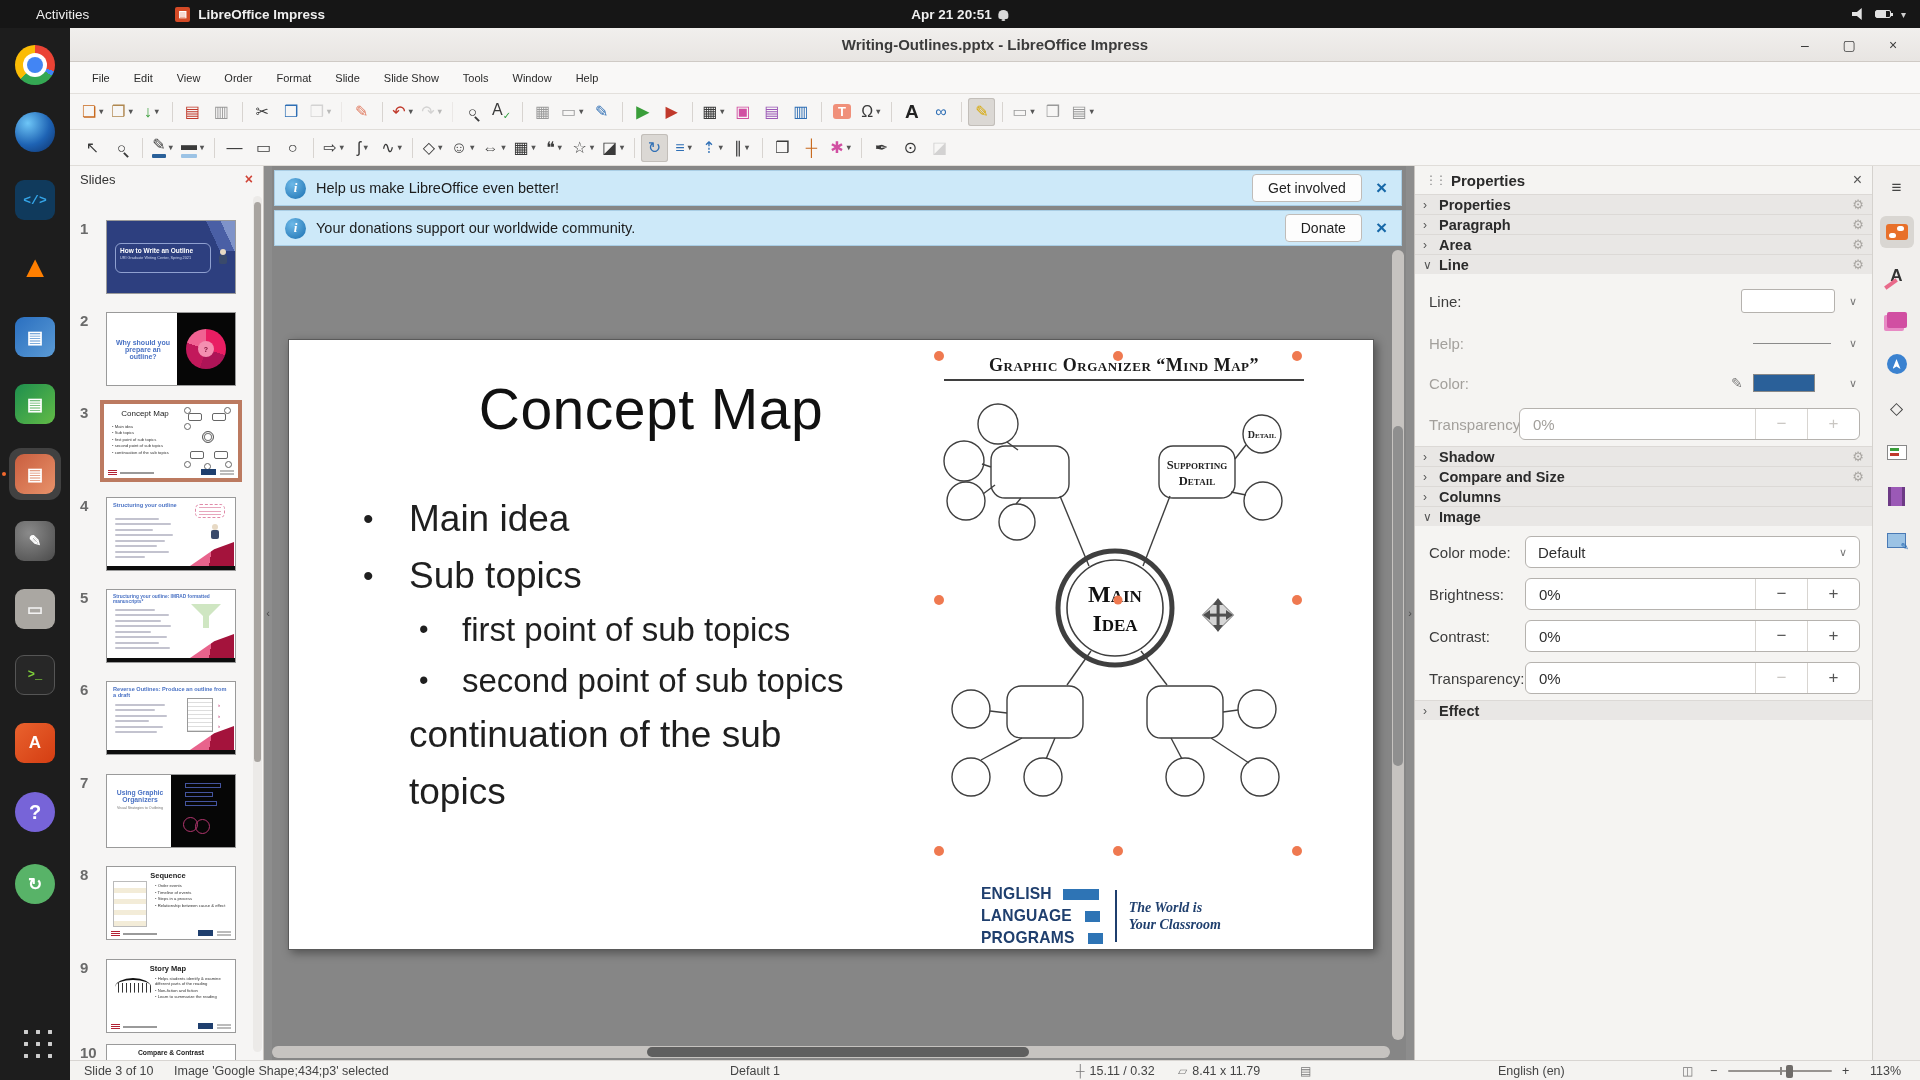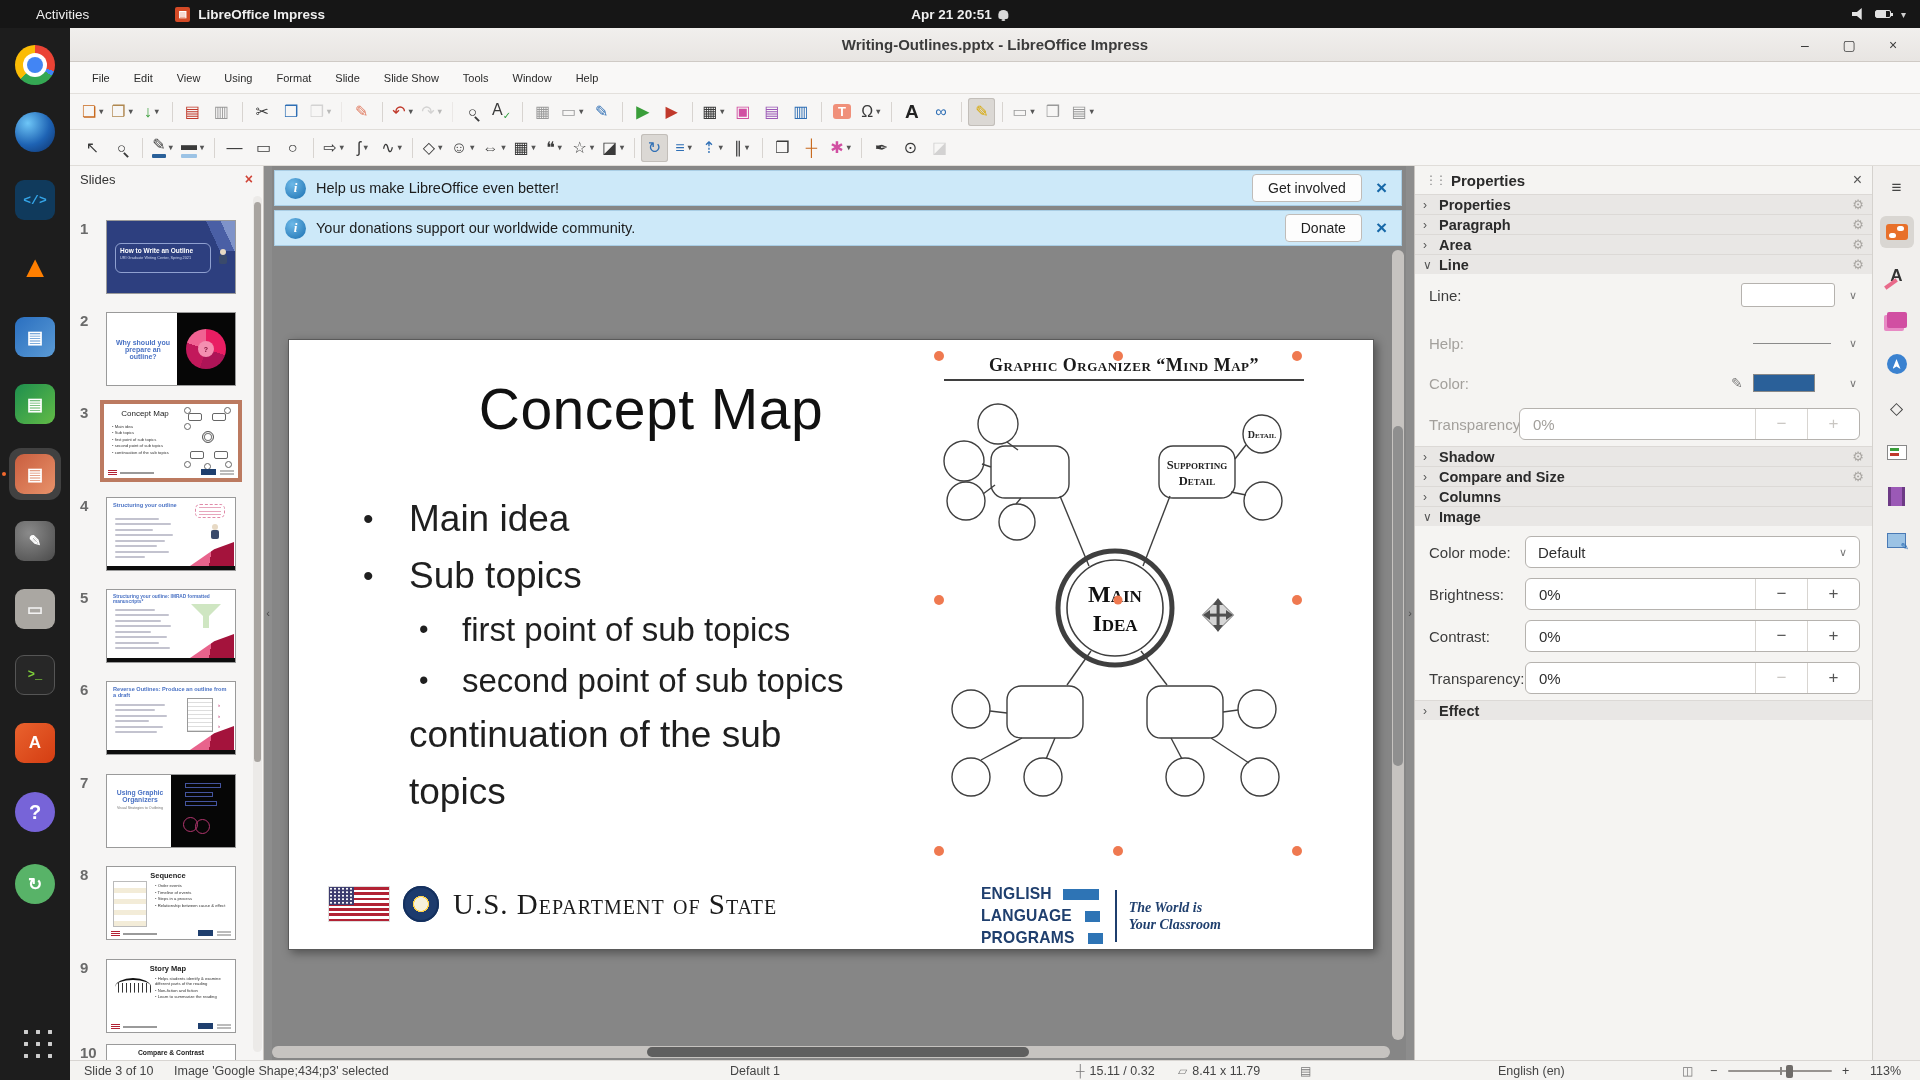--- a/index.html
+++ b/index.html
@@ -337,21 +337,21 @@
   </div>
 
   <nav class="menubar" data-name="menu-bar">
 
       <span class="mitem" data-name="menu-file">File</span>
 
       <span class="mitem" data-name="menu-edit">Edit</span>
 
       <span class="mitem" data-name="menu-view">View</span>
 
-      <span class="mitem" data-name="menu-insert">Using</span>
+      <span class="mitem" data-name="menu-insert">Order</span>
 
       <span class="mitem" data-name="menu-format">Format</span>
 
       <span class="mitem" data-name="menu-slide">Slide</span>
 
       <span class="mitem" data-name="menu-slide-show">Slide Show</span>
 
       <span class="mitem" data-name="menu-tools">Tools</span>
 
       <span class="mitem" data-name="menu-window">Window</span>
@@ -922,25 +922,20 @@
             <rect x="297.6" y="261" width="3" height="22"></rect>
             <rect x="288" y="270.6" width="22" height="3"></rect>
             <polygon points="299,255 294,262 304,262"></polygon>
             <polygon points="299,289 294,282 304,282"></polygon>
             <polygon points="284,272 291,267 291,277"></polygon>
             <polygon points="314,272 307,267 307,277"></polygon>
           </g>
         </g>
       </svg>
 
-      <div class="sl-foot-l" data-name="state-department-logo">
-        <span class="flag" data-name="us-flag-icon"></span>
-        <span class="seal" data-name="state-seal-icon"></span>
-        <span class="agency">U.S. Department of State</span>
-      </div>
       <div class="elp" data-name="english-language-programs-logo">
         <span class="elp-rows">
           <span class="elp-row">
               <span class="elp-word">ENGLISH</span>
               <span class="sq sq1"></span>
             </span>
           <span class="elp-row">
               <span class="elp-word">LANGUAGE</span>
               <span class="sq sq2"></span>
             </span>
@@ -984,21 +979,21 @@
         <span class="pname">Area</span>
       <span class="pgear" data-name="gear-icon">⚙</span>
     </div>
     <div class="psec" data-name="section-line">
       <span class="pch">∨</span>
         <span class="pname">Line</span>
       <span class="pgear" data-name="gear-icon">⚙</span>
     </div>
 
     <div class="pbody pbody-line">
-      <div class="prow" style="top:8px;height:26px">
+      <div class="prow" style="top:14px;height:26px">
         <span class="plabel">Line:</span>
         <span class="ddl" data-name="line-style-dropdown" style="left:326px;width:94px;top:1px"></span>
         <span class="ddchev" style="left:434px">∨</span>
       </div>
       <div class="prow" style="top:56px;height:26px">
         <span class="plabel dim">Help:</span>
         <span class="linerep" data-name="line-width-dropdown" style="left:338px;top:13px"></span>
         <span class="ddchev" style="left:434px">∨</span>
       </div>
       <div class="prow" style="top:96px;height:26px">

